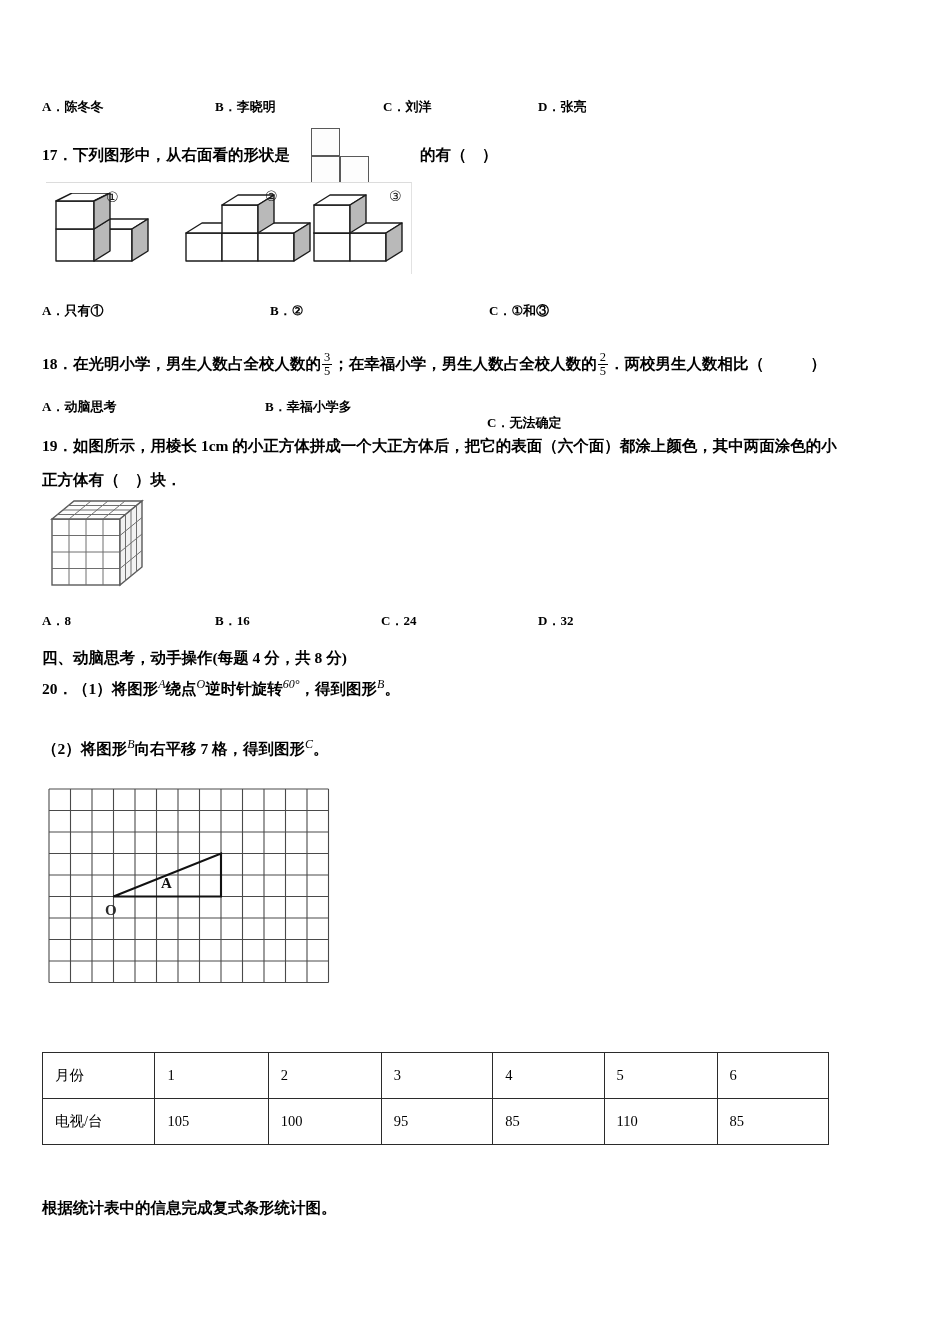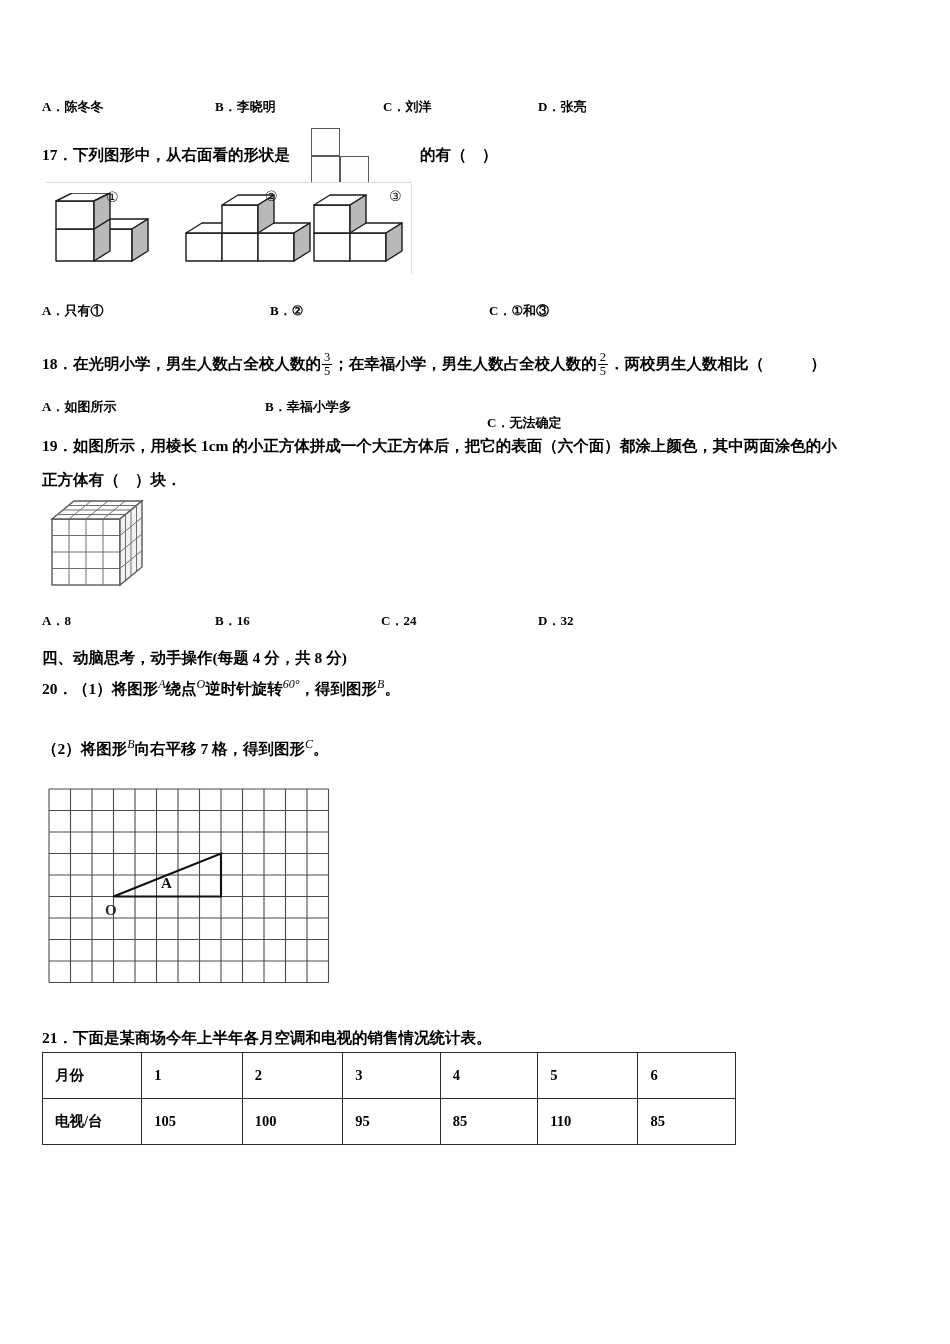--- a/index.html
+++ b/index.html
@@ -101,24 +101,24 @@
   .bigcube { position: absolute; left: 48px; top: 497px; }
 
   
   .gridwrap { position: absolute; left: 48px; top: 788px; }
 
   
   table.stat {
     position: absolute;
     left: 42px;
     top: 1052px;
-    width: 694px;
+    width: 787px;
     border-collapse: collapse;
     font-size: 14.5px;
-    font-weight: bold;
+    font-weight: normal;
   }
   table.stat td {
     border: 1.3px solid #2b2b2b;
     height: 45px;
     padding: 0 12px;
     vertical-align: middle;
     font-family: "Liberation Serif", serif;
   }
   table.stat td.hdr { width: 112px; }
   table.stat td.cell { width: 112px; }
@@ -211,21 +211,21 @@
   </div>
   <div class="opt" style="left:489px; top:302px;">
     <span class="lbl">C．</span><span>①和③</span>
   </div>
 
   <div class="qline" style="left:42px; top:352px;">
     <span>18．</span><span>在光明小学，男生人数占全校人数的</span><span class="frac"><span class="num">3</span><span class="den">5</span></span><span>；在幸福小学，男生人数占全校人数的</span><span class="frac"><span class="num">2</span><span class="den">5</span></span><span>．两校男生人数相比（　　　）</span>
   </div>
 
   <div class="opt" style="left:42px; top:398px;">
-    <span class="lbl">A．</span><span>如图所示</span>
+    <span class="lbl">A．</span><span>动脑思考</span>
   </div>
   <div class="opt" style="left:265px; top:398px;">
     <span class="lbl">B．</span><span>幸福小学多</span>
   </div>
   <div class="opt" style="left:487px; top:398px;margin-top:16px;">
     <span class="lbl">C．</span><span>无法确定</span>
   </div>
 
   <div class="qline" style="left:42px; top:436px;">
     <span>19．</span><span>如图所示，用棱长 1cm 的小正方体拼成一个大正方体后，把它的表面（六个面）都涂上颜色，其中两面涂色的小</span>
@@ -314,23 +314,20 @@
       <line x1="1" y1="194.5" x2="280.5" y2="194.5"></line>
     </g>
 
     <polygon points="65.5,108.5 173,108.5 173,65.5" fill="none" stroke="#111111" stroke-width="2.1" stroke-linejoin="miter"></polygon>
 
     <circle cx="65.5" cy="108.5" r="0.8" fill="#111111"></circle>
     <text x="113" y="100" font-family="Liberation Serif, serif" font-size="15" font-weight="bold" fill="#111111">A</text>
     <text x="57" y="127" font-family="Liberation Serif, serif" font-size="15" font-weight="bold" fill="#2b2b2b">O</text>
   </svg>
 
-  <div class="qline" style="left:42px; top:1028px;">
-    <span>21．</span><span>下面是某商场今年上半年各月空调和电视的销售情况统计表。</span>
-  </div>
 
   <table class="stat">
     <tbody>
       <tr>
         <td class="hdr">月份</td>
         <td class="cell">1</td>
         <td class="cell">2</td>
         <td class="cell">3</td>
         <td class="cell">4</td>
         <td class="cell">5</td>
@@ -341,14 +338,15 @@
         <td class="cell">105</td>
         <td class="cell">100</td>
         <td class="cell">95</td>
         <td class="cell">85</td>
         <td class="cell">110</td>
         <td class="cell">85</td>
       </tr>
     </tbody>
   </table>
 
+  <div class="qline" style="left:42px; top:1198px;">根据统计表中的信息完成复式条形统计图。</div>
 
 </div>
 
 </body></html>

